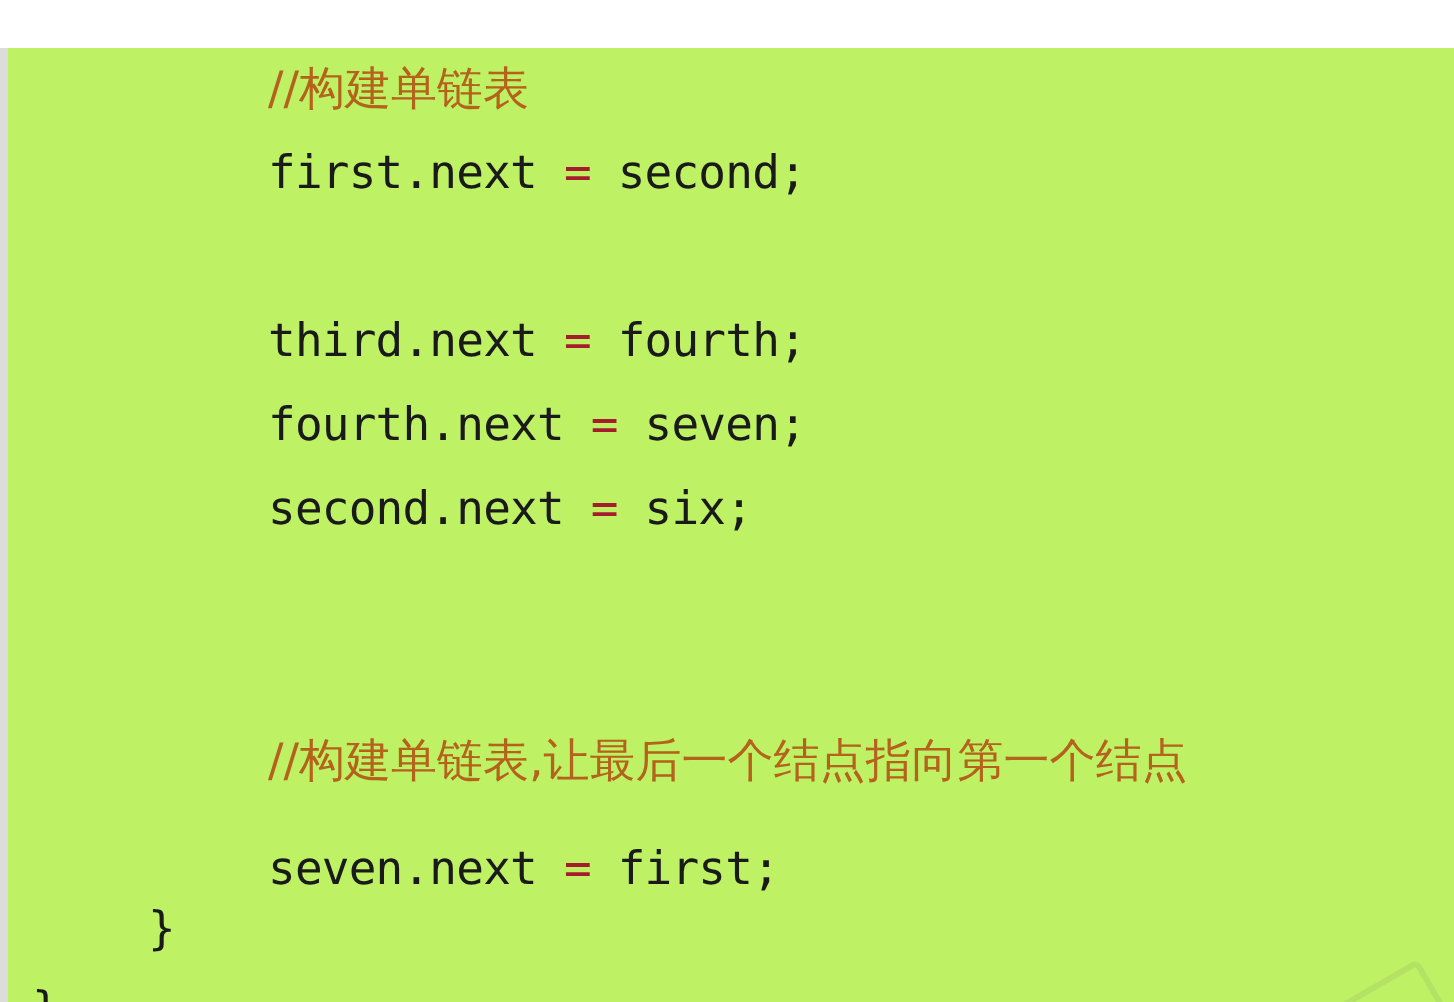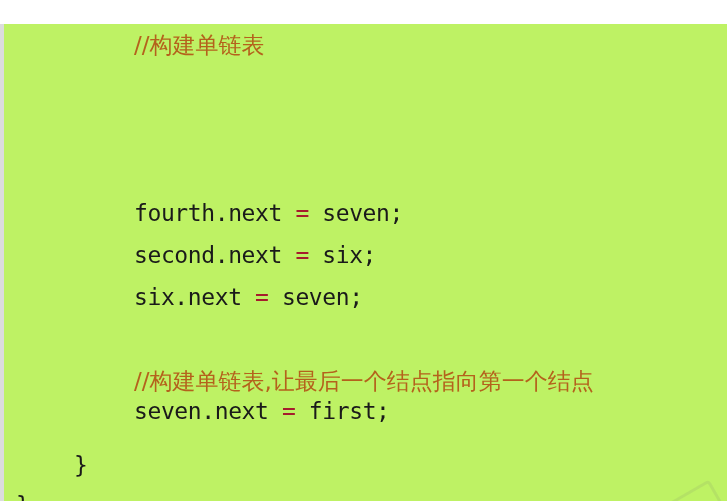--- a/index.html
+++ b/index.html
@@ -20,31 +20,32 @@
     opacity:0.12; transform:rotate(-30deg);
     border:3px solid #777; border-radius:4px;
   }
 </style>
 </head>
 <body>
 
 <div class="code-block">
   <div class="line" style="top:0px;left:130px"><span class="comment">//构建单链表</span></div>
 
+  <div class="line" style="top:42px;left:130px"><span>first.next</span> <span class="op">=</span> <span>second;</span></div>
 
 
+  <div class="line" style="top:126px;left:130px"><span>third.next</span> <span class="op">=</span> <span>fourth;</span></div>
 
   <div class="line" style="top:168px;left:130px"><span>fourth.next</span> <span class="op">=</span> <span>seven;</span></div>
 
   <div class="line" style="top:210px;left:130px"><span>second.next</span> <span class="op">=</span> <span>six;</span></div>
 
-  <div class="line" style="top:252px;left:130px"><span>six.next</span> <span class="op">=</span> <span>seven;</span></div>
 
   <div class="line" style="top:336px;left:130px"><span class="comment">//构建单链表,让最后一个结点指向第一个结点</span></div>
 
-  <div class="line" style="top:366px;left:130px"><span>seven.next</span> <span class="op">=</span> <span>first;</span></div>
+  <div class="line" style="top:390px;left:130px"><span>seven.next</span> <span class="op">=</span> <span>first;</span></div>
 
   <div class="line" style="top:420px;left:70px"><span>}</span></div>
 
   <div class="line" style="top:460px;left:12px"><span>}</span></div>
 
   <div class="watermark"></div>
 </div>
 
 </body></html>

